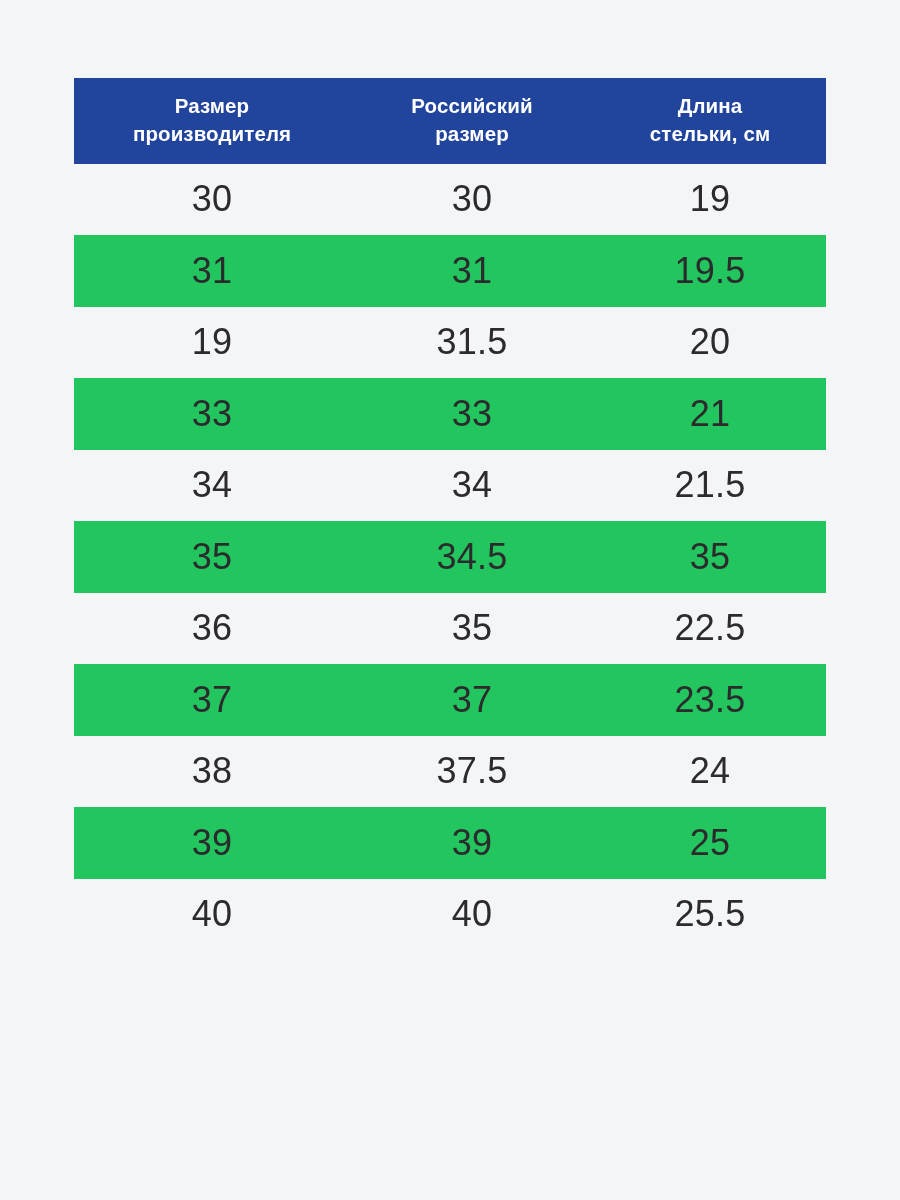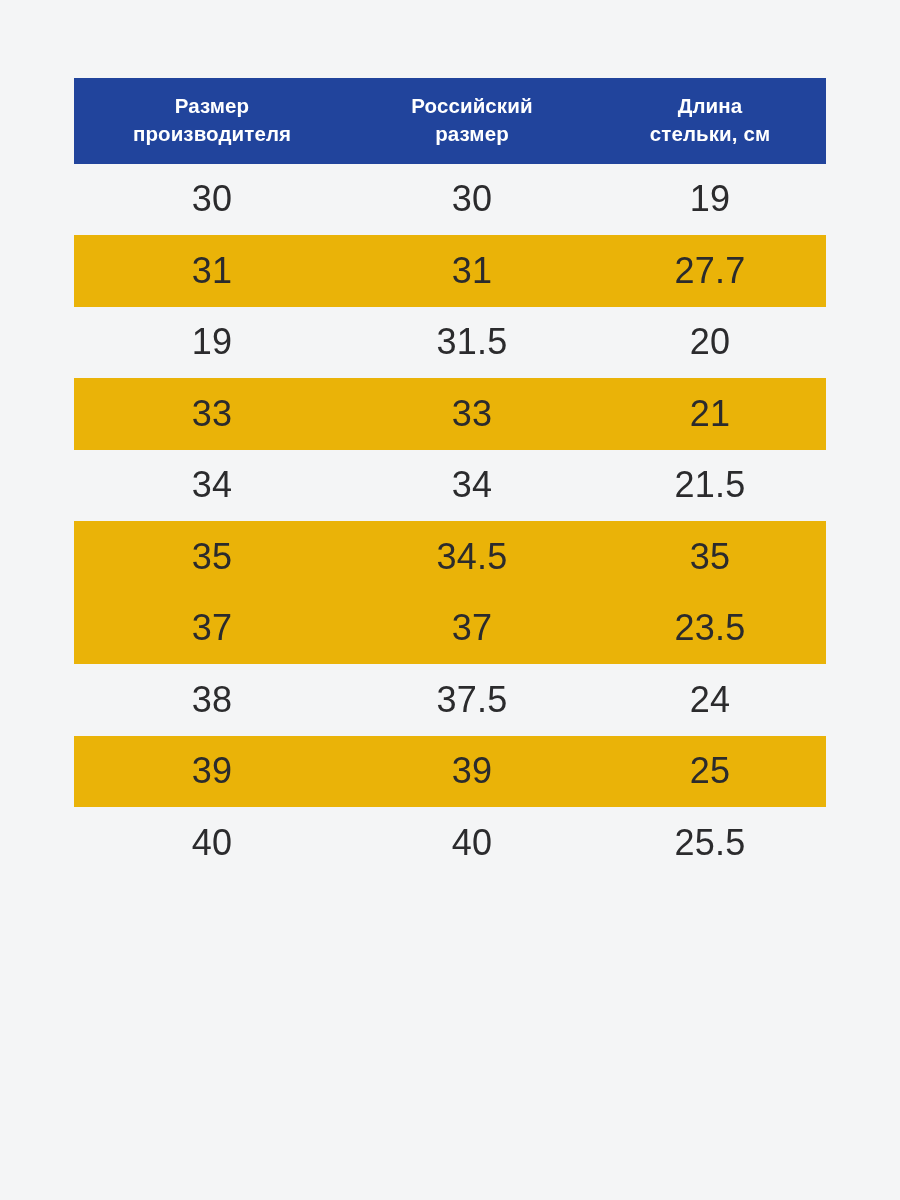--- a/index.html
+++ b/index.html
@@ -67,21 +67,21 @@
     line-height: 1;
     letter-spacing: 0.2px;
     padding: 0;
   }
 
   tbody tr.row-odd td {
     background: #f4f5f6;
   }
 
   tbody tr.row-even td {
-    background: #eab308;
+    background: #22c55e;
   }
 </style>
 </head>
 <body>
 
 <div class="page">
   <table class="size-table">
     <colgroup>
       <col class="c1">
       <col class="c2">
@@ -105,41 +105,46 @@
     </thead>
     <tbody>
       <tr class="row-odd">
         <td>30</td>
         <td>30</td>
         <td>19</td>
       </tr>
       <tr class="row-even">
         <td>31</td>
         <td>31</td>
-        <td>27.7</td>
+        <td>19.5</td>
       </tr>
       <tr class="row-odd">
         <td>19</td>
         <td>31.5</td>
         <td>20</td>
       </tr>
       <tr class="row-even">
         <td>33</td>
         <td>33</td>
         <td>21</td>
       </tr>
       <tr class="row-odd">
         <td>34</td>
         <td>34</td>
         <td>21.5</td>
       </tr>
       <tr class="row-even">
         <td>35</td>
         <td>34.5</td>
         <td>35</td>
+      </tr>
+      <tr class="row-odd">
+        <td>36</td>
+        <td>35</td>
+        <td>22.5</td>
       </tr>
       <tr class="row-even">
         <td>37</td>
         <td>37</td>
         <td>23.5</td>
       </tr>
       <tr class="row-odd">
         <td>38</td>
         <td>37.5</td>
         <td>24</td>

